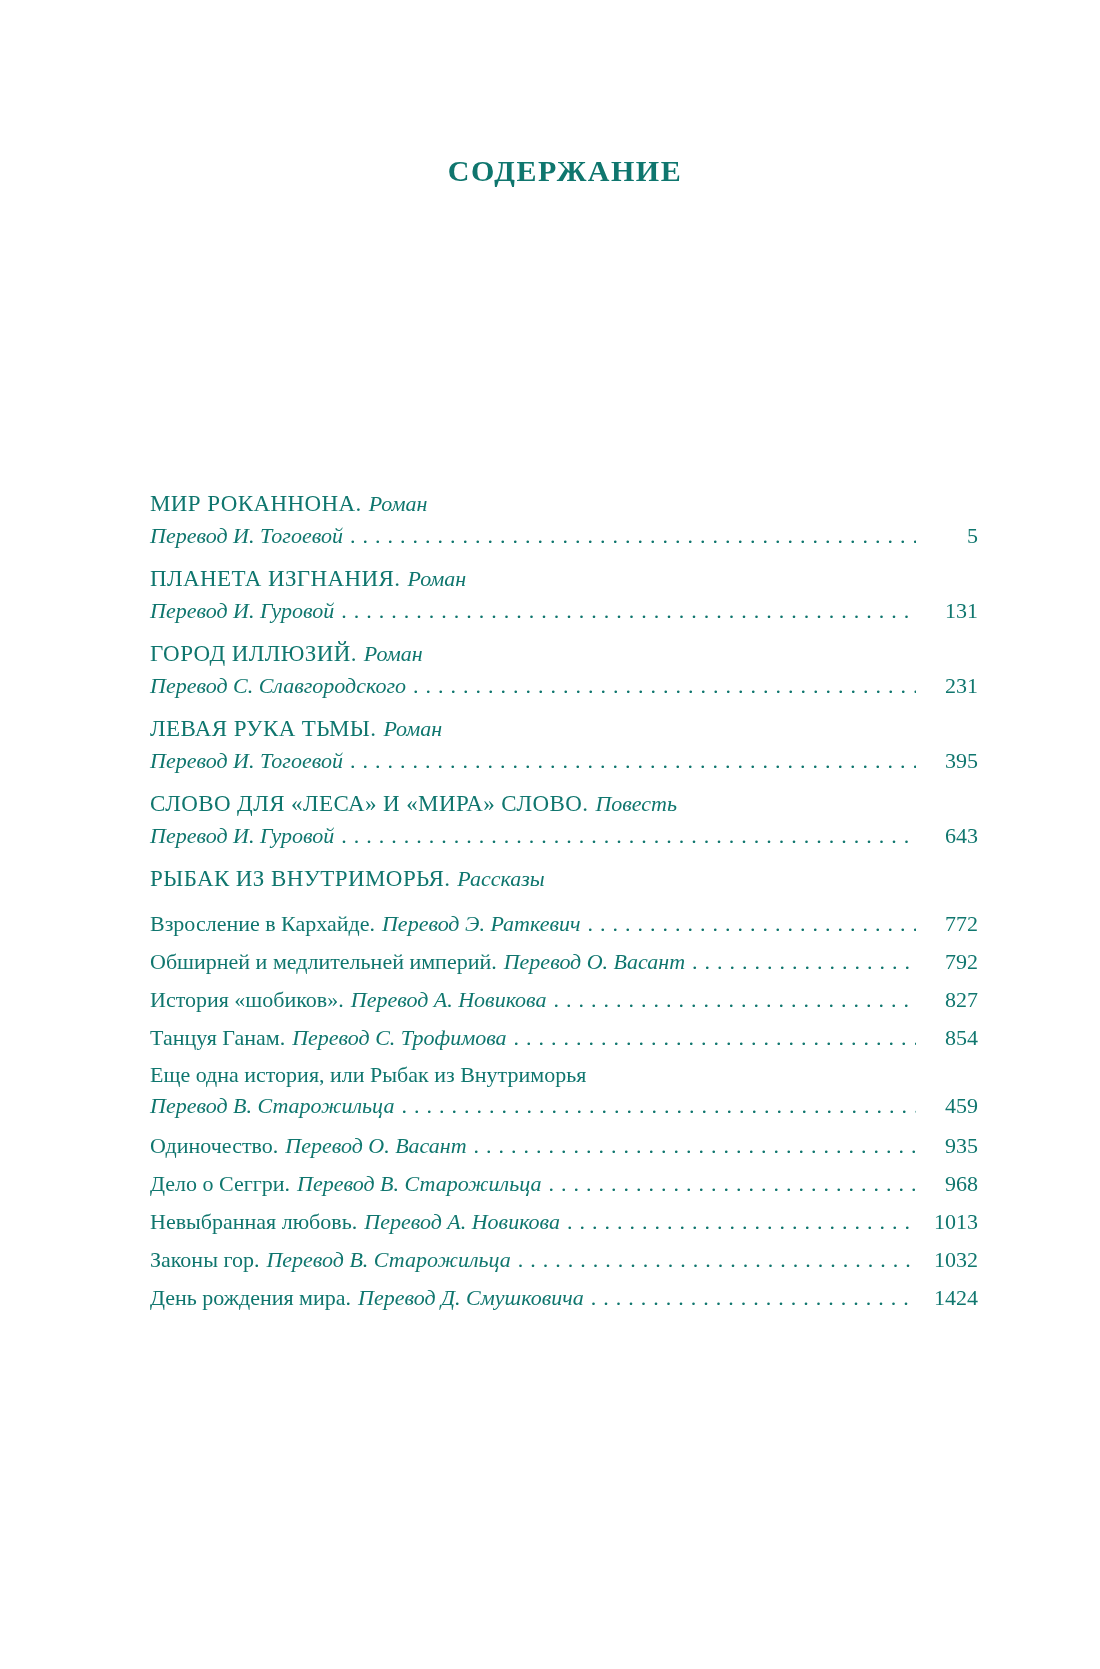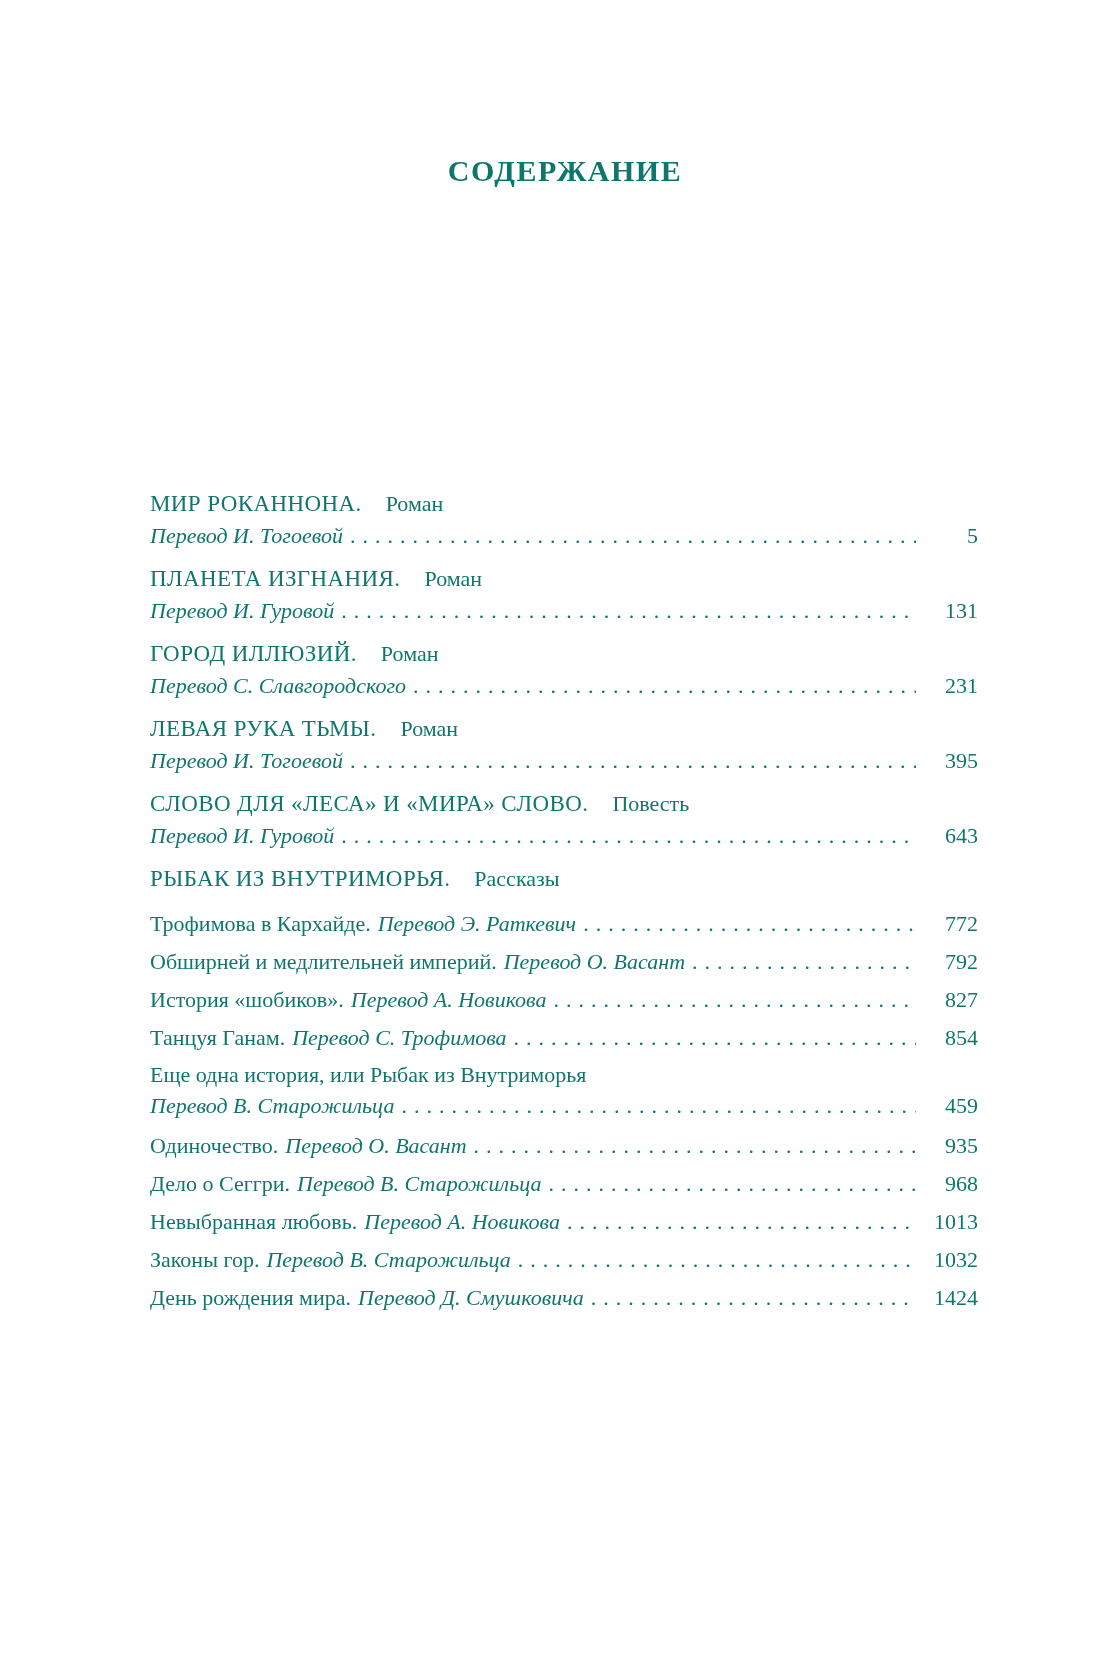--- a/index.html
+++ b/index.html
@@ -40,21 +40,21 @@
     letter-spacing: 7px;
   }
   .pagenum {
     min-width: 62px;
     text-align: right;
     white-space: nowrap;
   }
   .entry.work { margin-bottom: 11px; }
   .entry.work .line1, .entry.work .line2 { line-height: 32px; }
   .work-title, .section-title { font-size: 23px; letter-spacing: 0.4px; white-space: nowrap; }
-  .genre { margin-left: 24px; white-space: nowrap; }
+  .genre { font-style: italic; margin-left: 7px; white-space: nowrap; }
   .translator { font-style: italic; white-space: nowrap; }
   .entry.section { margin: 9px 0 10px; line-height: 32px; }
   .entry.story { line-height: 38px; }
   .entry.story .text { white-space: nowrap; }
   .entry.story .translator { margin-left: 7px; }
   .entry.story2 { padding: 2px 0 6px; }
   .entry.story2 .line1, .entry.story2 .line2 { line-height: 31px; }
 </style>
 </head>
 <body>
@@ -97,21 +97,21 @@
       <div class="entry work">
         <div class="line1"><span class="work-title">СЛОВО ДЛЯ «ЛЕСА» И «МИРА» СЛОВО.</span><span class="genre">Повесть</span></div>
         <div class="line2 row">
           <span class="translator">Перевод И. Гуровой</span>
           <span class="leader"></span>
           <span class="pagenum">643</span>
         </div>
       </div>
       <div class="entry section"><span class="section-title">РЫБАК ИЗ ВНУТРИМОРЬЯ.</span><span class="genre">Рассказы</span></div>
       <div class="entry story row">
-        <span class="text"><span class="story-title">Трофимова в Кархайде.</span><span class="translator">Перевод Э. Раткевич</span></span>
+        <span class="text"><span class="story-title">Взросление в Кархайде.</span><span class="translator">Перевод Э. Раткевич</span></span>
         <span class="leader"></span>
         <span class="pagenum">772</span>
       </div>
       <div class="entry story row">
         <span class="text"><span class="story-title">Обширней и медлительней империй.</span><span class="translator">Перевод О. Васант</span></span>
         <span class="leader"></span>
         <span class="pagenum">792</span>
       </div>
       <div class="entry story row">
         <span class="text"><span class="story-title">История «шобиков».</span><span class="translator">Перевод А. Новикова</span></span>

